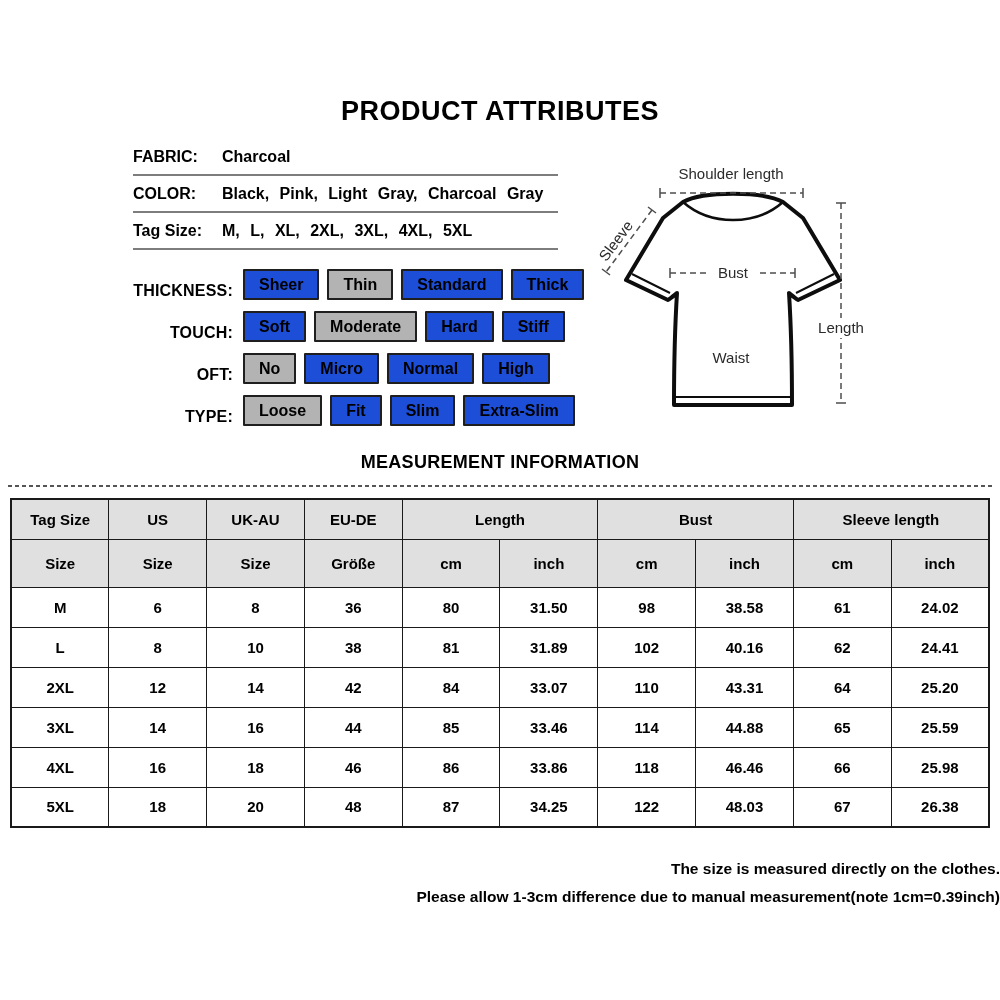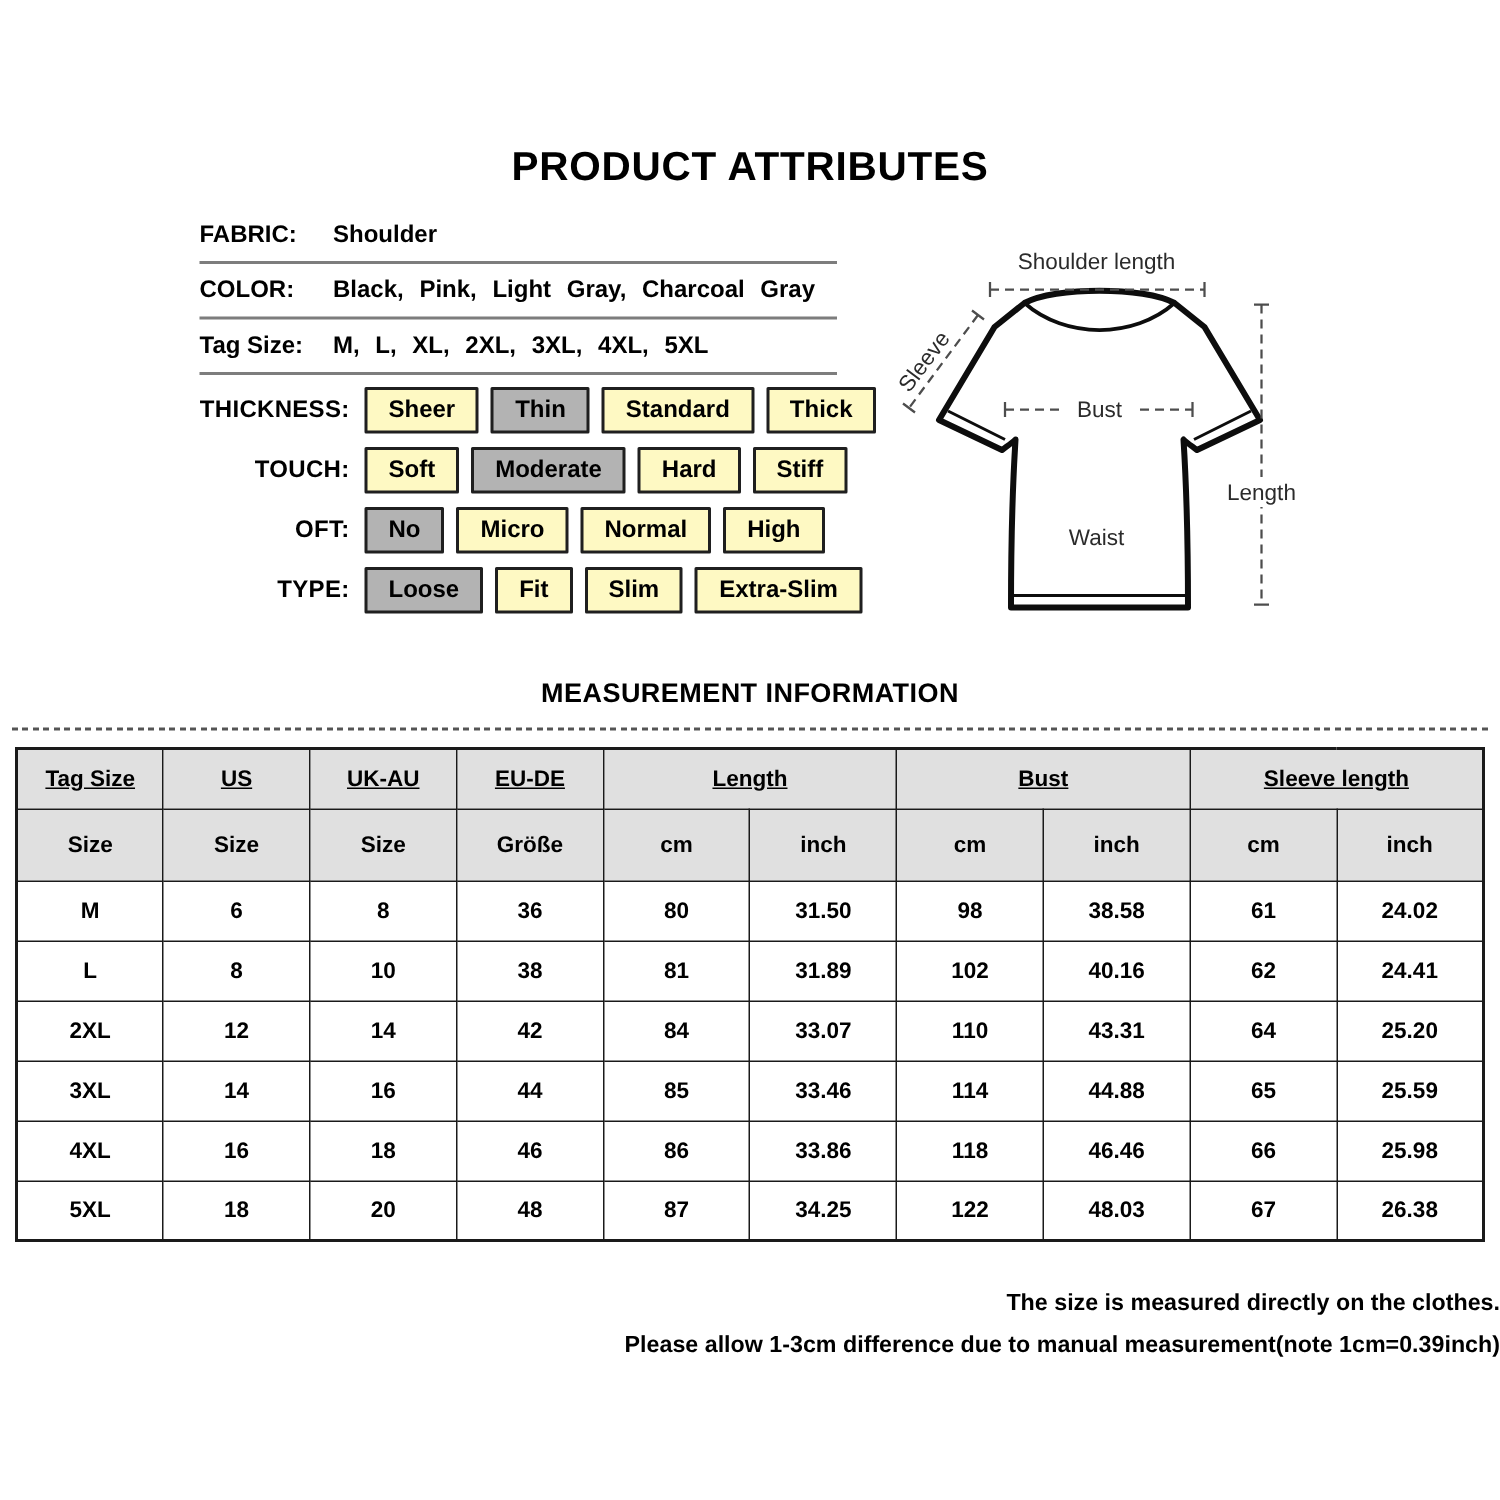--- a/index.html
+++ b/index.html
@@ -22,28 +22,28 @@
   .attr-block{position:absolute;left:133px;top:139px;width:425px;}
   .attr-row{
     display:flex;align-items:center;height:37px;
     border-bottom:2px solid var(--rule);
     font-size:16px;font-weight:bold;
   }
   .attr-label{width:89px;flex:0 0 auto;}
   .attr-value{word-spacing:6px;}
   
   .opt-block{position:absolute;left:0;top:258px;}
-  .opt-row{display:flex;align-items:center;height:31px;margin-bottom:9px;}
+  .opt-row{display:flex;align-items:flex-end;height:31px;margin-bottom:9px;margin-top:11px;}
   .opt-row-label{
     width:233px;text-align:right;font-size:16px;font-weight:bold;
     flex:0 0 auto;letter-spacing:.2px;
   }
   .opt-btn{
     margin-left:10px;height:31px;padding:0 14px;
-    background:#fef9c3;border:2px solid #1f1f1f;border-radius:1px;
+    background:#1d4ed8;border:2px solid #1f1f1f;border-radius:1px;
     font-family:"Liberation Sans",sans-serif;font-size:16px;font-weight:bold;
     color:#000;display:flex;align-items:center;cursor:pointer;
   }
   .opt-btn.selected{background:var(--selected-bg);}
   .opt-btn:first-of-type{margin-left:10px;}
   .opt-btn + .opt-btn{margin-left:8px;}
   
   .diagram{position:absolute;left:588px;top:150px;width:400px;height:290px;}
   
   .mi-heading{
@@ -57,42 +57,42 @@
   .size-table{
     position:absolute;left:10px;top:498px;width:980px;
     border-collapse:collapse;table-layout:fixed;
     border:2px solid #1a1a1a;
     font-size:15px;font-weight:bold;text-align:center;
   }
   .size-table th,.size-table td{
     border:1px solid #1a1a1a;text-align:center;vertical-align:middle;
     overflow:hidden;white-space:nowrap;
   }
-  .size-table thead tr.groups th{height:40px;background:var(--header-bg);text-decoration:underline;}
+  .size-table thead tr.groups th{height:40px;background:var(--header-bg);}
   .size-table thead tr.units th{height:48px;background:var(--header-bg);}
   .size-table tbody td{height:40px;background:#fff;}
   
   .note{
     position:absolute;left:0;width:100%;text-align:right;
     font-size:15.5px;font-weight:bold;
   }
   .note-1{top:860px;}
   .note-2{top:888px;}
 </style>
 </head>
 <body>
 
 <div class="page">
 
   <div class="page-title">PRODUCT ATTRIBUTES</div>
 
   <div class="attr-block">
     <div class="attr-row">
       <span class="attr-label">FABRIC:</span>
-      <span class="attr-value">Shoulder</span>
+      <span class="attr-value">Charcoal</span>
     </div>
     <div class="attr-row">
       <span class="attr-label">COLOR:</span>
       <span class="attr-value">Black,  Pink,  Light Gray,  Charcoal Gray</span>
     </div>
     <div class="attr-row">
       <span class="attr-label">Tag Size:</span>
       <span class="attr-value">M,  L,  XL,  2XL,  3XL,  4XL,  5XL</span>
     </div>
   </div>

